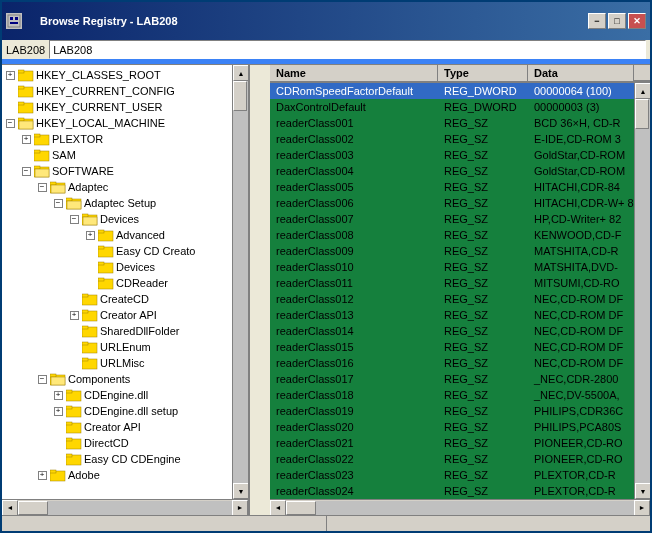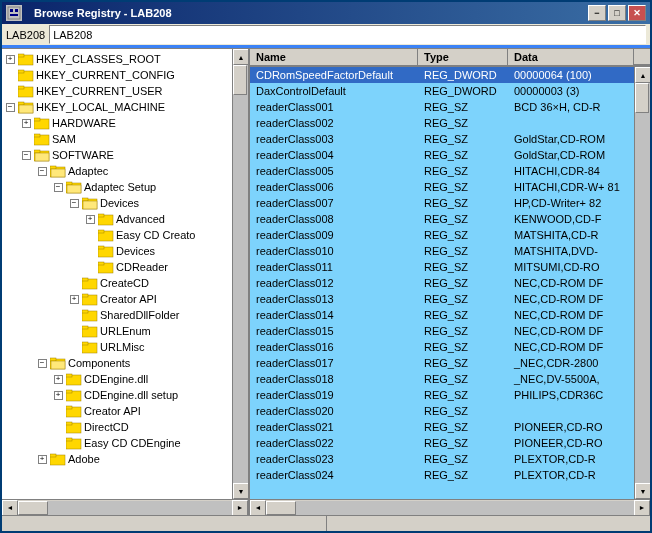--- a/index.html
+++ b/index.html
@@ -16,25 +16,25 @@
       width: 652px;
       height: 533px;
       border: 2px solid #003c74;
       display: flex;
       flex-direction: column;
       background: #ece9d8;
     }
 
     .title-bar {
       background: linear-gradient(to right, #0a246a, #3a6ea5);
-      height: 22px;
+      height: 38px;
       display: flex;
       align-items: center;
       padding: 0 4px;
-      gap: 12px;
+      gap: 18px;
       flex-shrink: 0;
     }
 
     .title-bar-icon {
       width: 16px;
       height: 16px;
       background: #c0c0c0;
       display: flex;
       align-items: center;
       justify-content: center;
@@ -69,21 +69,21 @@
     }
 
     .title-btn.close-btn {
       background: #c75050;
       color: white;
     }
 
     .toolbar-bar {
       height: 24px;
       background: #ece9d8;
-      border-bottom: 3px solid #3b82f6;
+      border-bottom: 5px solid #3b82f6;
       display: flex;
       align-items: center;
       padding: 2px 4px;
       flex-shrink: 0;
     }
 
     .address-label {
       font-size: 11px;
       margin-right: 4px;
     }
@@ -156,24 +156,25 @@
       line-height: 1;
     }
 
     .tree-label {
       font-size: 11px;
     }
 
     
     .right-panel {
       flex: 1;
-      background: #7dd3fc;
+      background: #15803d;
       overflow: hidden;
       display: flex;
       flex-direction: column;
+      margin-left: 20px;
     }
 
     .registry-table {
       flex: 1;
       overflow: hidden;
       display: flex;
       flex-direction: column;
     }
 
     .table-header {
@@ -410,21 +411,21 @@
                 <div style="width:16px; flex-shrink:0;"></div>
                 <div class="expander">
                   <div class="expander-box">+</div>
                 </div>
                 <span style="display:flex;align-items:center;margin-right:2px;">
                   <svg class="folder-svg" viewBox="0 0 16 14" xmlns="http://www.w3.org/2000/svg">
         <rect x="0" y="3" width="15" height="10" fill="#ffd700" stroke="#a08000" stroke-width="0.5"></rect>
         <rect x="0" y="2" width="6" height="3" fill="#ffd700" stroke="#a08000" stroke-width="0.5"></rect>
       </svg>
                 </span>
-                <span class="tree-label">HARDWARE</span>
+                <span class="tree-label">PLEXTOR</span>
               </div>
               <div class="tree-item">
                 <div style="width:16px; flex-shrink:0;"></div>
                 <div style="width:16px; flex-shrink:0;"></div>
                 <span style="display:flex;align-items:center;margin-right:2px;">
                   <svg class="folder-svg" viewBox="0 0 16 14" xmlns="http://www.w3.org/2000/svg">
         <rect x="0" y="3" width="15" height="10" fill="#ffd700" stroke="#a08000" stroke-width="0.5"></rect>
         <rect x="0" y="2" width="6" height="3" fill="#ffd700" stroke="#a08000" stroke-width="0.5"></rect>
       </svg>
                 </span>
@@ -717,20 +718,21 @@
       <div class="cell data">00000003 (3)</div>
     </div>
               <div class="table-row">
       <div class="cell name">readerClass001</div>
       <div class="cell type">REG_SZ</div>
       <div class="cell data">BCD 36×H, CD-R</div>
     </div>
               <div class="table-row">
       <div class="cell name">readerClass002</div>
       <div class="cell type">REG_SZ</div>
+      <div class="cell data">E-IDE,CD-ROM 3</div>
     </div>
               <div class="table-row">
       <div class="cell name">readerClass003</div>
       <div class="cell type">REG_SZ</div>
       <div class="cell data">GoldStar,CD-ROM</div>
     </div>
               <div class="table-row">
       <div class="cell name">readerClass004</div>
       <div class="cell type">REG_SZ</div>
       <div class="cell data">GoldStar,CD-ROM</div>
@@ -806,20 +808,21 @@
       <div class="cell data">_NEC,DV-5500A,</div>
     </div>
               <div class="table-row">
       <div class="cell name">readerClass019</div>
       <div class="cell type">REG_SZ</div>
       <div class="cell data">PHILIPS,CDR36C</div>
     </div>
               <div class="table-row">
       <div class="cell name">readerClass020</div>
       <div class="cell type">REG_SZ</div>
+      <div class="cell data">PHILIPS,PCA80S</div>
     </div>
               <div class="table-row">
       <div class="cell name">readerClass021</div>
       <div class="cell type">REG_SZ</div>
       <div class="cell data">PIONEER,CD-RO</div>
     </div>
               <div class="table-row">
       <div class="cell name">readerClass022</div>
       <div class="cell type">REG_SZ</div>
       <div class="cell data">PIONEER,CD-RO</div>

